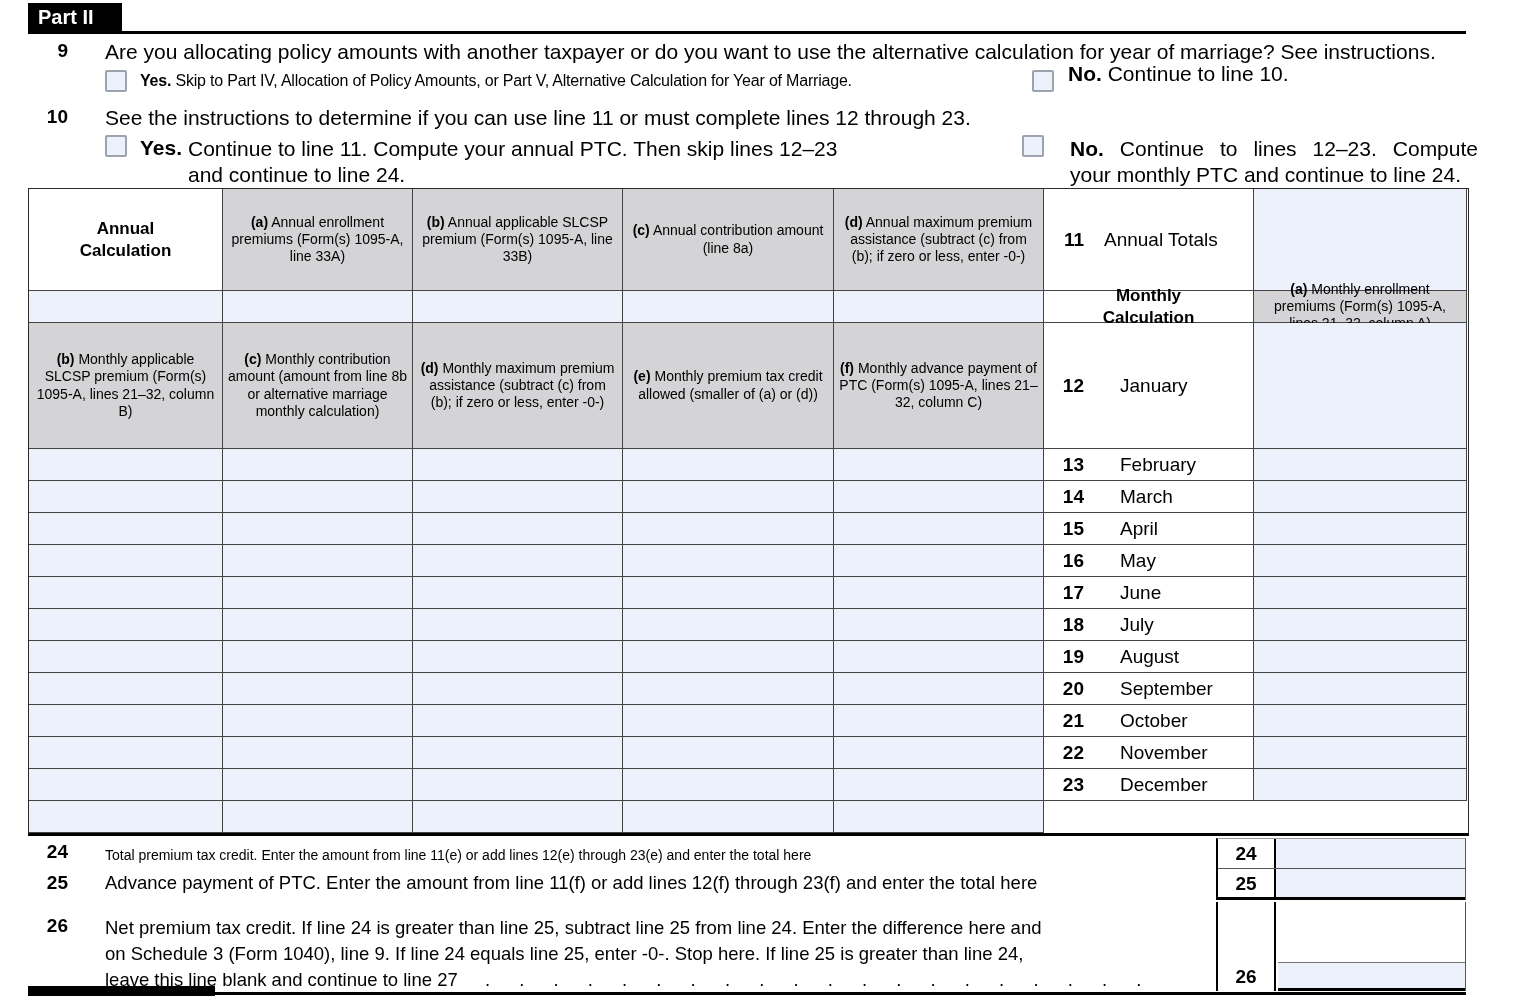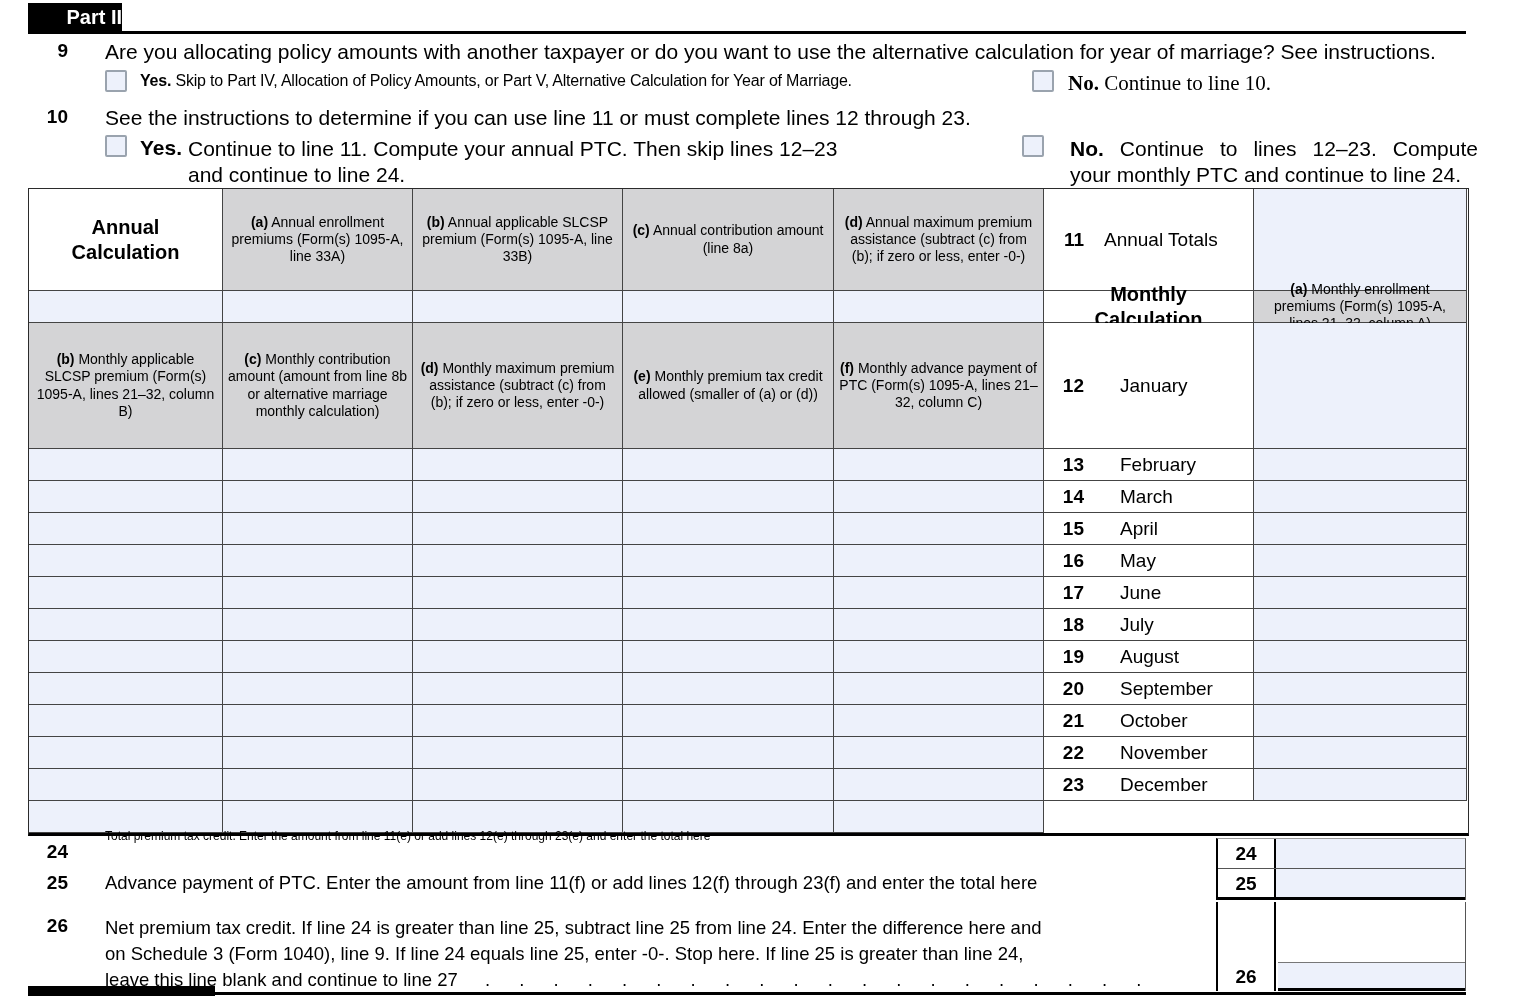--- a/index.html
+++ b/index.html
@@ -3,41 +3,41 @@
 <meta charset="utf-8">
 <style>
   * { margin:0; padding:0; box-sizing:border-box; }
   html,body { width:1524px; height:996px; background:#ffffff; overflow:hidden;
               font-family:"Liberation Sans","DejaVu Sans",sans-serif; color:#000; }
   .page { position:relative; width:1524px; height:996px; background:#fff; }
   .abs { position:absolute; }
 
   
   .part-tab { position:absolute; left:28px; top:3px; width:94px; height:28px; background:#000;
-              color:#fff; font-weight:bold; font-size:20px; line-height:28px; padding-left:22px;text-align:right; }
+              color:#fff; font-weight:bold; font-size:20px; line-height:28px; padding-left:10px; }
   .part-title { position:absolute; left:163px; top:4px; font-weight:bold; font-size:21px; }
   .part-rule { position:absolute; left:28px; top:31px; width:1438px; height:3px; background:#000; }
 
   
   .num { font-weight:bold; font-size:19px; width:40px; text-align:right; }
   .body { font-size:21px; }
   .small { font-size:16px; letter-spacing:-0.2px; }
   .blab { font-weight:bold; }
   .cb { width:22px; height:22px; background:#edf1fb; border:2px solid #9aa3ae; border-radius:2px; }
   .just { text-align:justify; text-align-last:justify; }
 
   
   .grid { position:absolute; left:28px; top:188px; width:1441px;
           display:grid;
           grid-template-columns:194px 190px 210px 211px 210px 210px 213px;
           grid-template-rows:102px 32px 126px repeat(12,32px);
           border:1.5px solid #2b2b2b; border-bottom:3px solid #000; background:#fff; }
   .c  { border-right:1px solid #444; border-bottom:1px solid #444; }
   .hlabel { background:#fff; display:flex; align-items:center; justify-content:center;
-            font-weight:bold; font-size:20px; text-align:center; white-space:pre-line; line-height:1.25; }
+            font-weight:bold; font-size:17px; text-align:center; white-space:pre-line; line-height:1.25; }
   .hcol { background:#d4d4d6; display:flex; align-items:center; justify-content:center;
           font-size:14px; text-align:center; line-height:1.22; padding:3px 4px; }
   .rlabel { background:#fff; display:flex; align-items:center; font-size:19px; }
   .rlabel .ln { display:inline-block; width:40px; text-align:right; font-weight:bold; }
   .rlabel .ml { margin-left:36px; }
   .in { background:#edf1fb; cursor:text; }
 
   
   .box2425 { position:absolute; left:1216px; top:838px; width:250px;
              border-left:2px solid #000; border-right:1px solid #555; border-top:1px solid #999; }
@@ -71,21 +71,21 @@
   <div class="part-rule"></div>
 
   <div class="abs num" style="left:28px; top:40px;">9</div>
   <div class="abs body" style="left:105px; top:40px;">Are you allocating policy amounts with another taxpayer or do you want to use the alternative calculation for year of marriage? See instructions.</div>
   <div class="abs cb" style="left:105px; top:70px;"></div>
   <div class="abs small" style="left:140px; top:72px;">
     <b class="blab">Yes.</b>
     <span>Skip to Part IV, Allocation of Policy Amounts, or Part V, Alternative Calculation for Year of Marriage.</span>
   </div>
   <div class="abs cb" style="left:1032px; top:70px;"></div>
-  <div class="abs body" style="left:1068px; top:71px;font-family:Liberation Serif, serif;">
+  <div class="abs body" style="left:1068px; top:62px;">
     <b class="blab">No.</b>
     <span>Continue to line 10.</span>
   </div>
 
   <div class="abs num" style="left:28px; top:106px;">10</div>
   <div class="abs body" style="left:105px; top:106px;">See the instructions to determine if you can use line 11 or must complete lines 12 through 23.</div>
   <div class="abs cb" style="left:105px; top:135px;"></div>
   <b class="abs blab body" style="left:140px; top:136px;">Yes.</b>
   <div class="abs body" style="left:188px; top:136px; width:720px; line-height:26px;">
     <div>Continue to line 11. Compute your annual PTC. Then skip lines 12–23</div>
@@ -273,21 +273,21 @@
       </div>
     <div class="c in"></div>
       <div class="c in"></div>
       <div class="c in"></div>
       <div class="c in"></div>
       <div class="c in"></div>
       <div class="c in"></div>
   </div>
 
   <div class="abs num" style="left:28px; top:841px;">24</div>
-  <div class="abs" style="left:105px; top:829px; font-size:12px;">Total premium tax credit. Enter the amount from line 11(e) or add lines 12(e) through 23(e) and enter the total here</div>
+  <div class="abs" style="left:105px; top:847px; font-size:14px;">Total premium tax credit. Enter the amount from line 11(e) or add lines 12(e) through 23(e) and enter the total here</div>
 
   <div class="abs num" style="left:28px; top:872px;">25</div>
   <div class="abs" style="left:105px; top:872px; font-size:18.5px;">Advance payment of PTC. Enter the amount from line 11(f) or add lines 12(f) through 23(f) and enter the total here</div>
 
   <div class="box2425">
     <div class="boxrow">
       <div class="boxnum">24</div>
       <div class="boxin"></div>
     </div>
     <div class="boxrow last">

